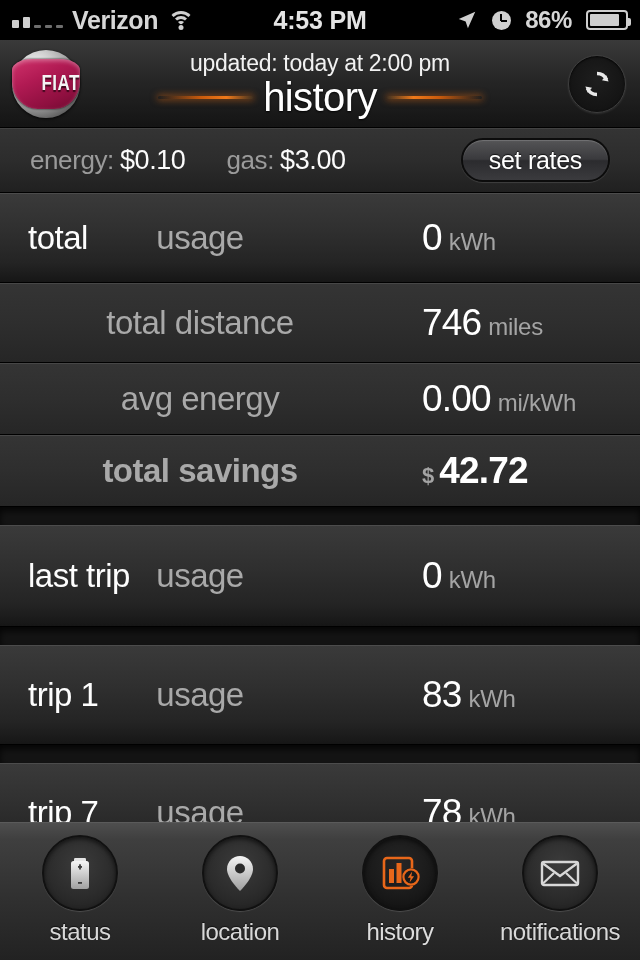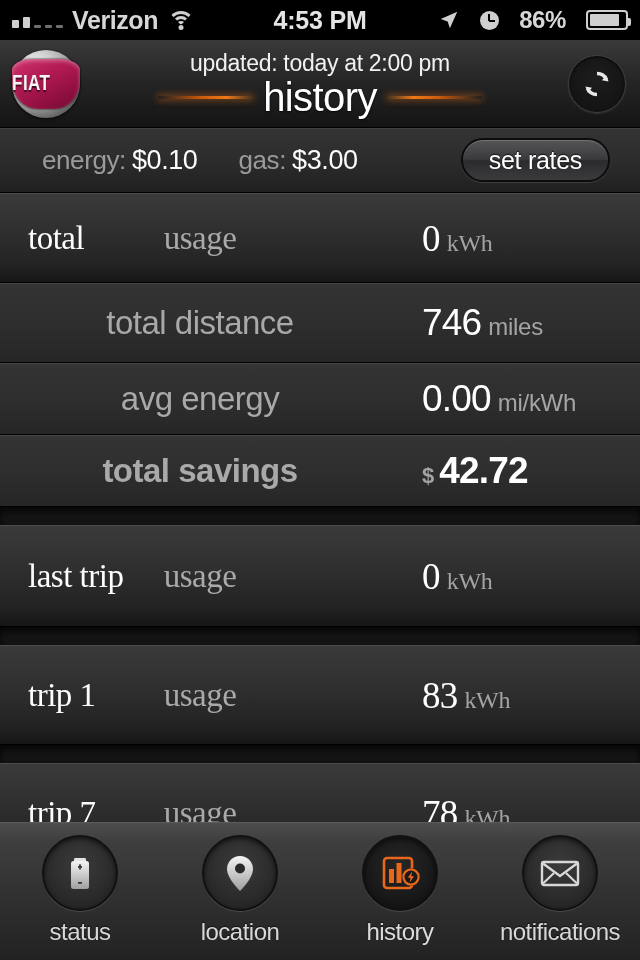--- a/index.html
+++ b/index.html
@@ -38,21 +38,21 @@
   .wifi span.c{ width:8px;  height:8px;  top:10px; }
   .wifi span.dot{
     width:5px;height:5px;border:0;background:#d0d0d0;border-radius:50%;
     top:14px;
   }
   .sb-center{
     position:absolute; left:0; right:0; text-align:center;
     font-size:25px; font-weight:bold; color:#e4e4e4; letter-spacing:-0.2px;
     pointer-events:none;
   }
-  .sb-right{ margin-left:auto; display:flex; align-items:center; gap:20px; position:relative; z-index:2;}
+  .sb-right{ margin-left:auto; display:flex; align-items:center; gap:14px; position:relative; z-index:2;}
   .loc-arrow{ width:22px; height:22px; }
   .alarm{
     width:19px;height:19px;border-radius:50%;background:#cfcfcf;position:relative;
   }
   .alarm:after{
     content:""; position:absolute; left:8px; top:3px; width:2px; height:7px;
     background:#000;
   }
   .alarm:before{
     content:""; position:absolute; left:9px; top:9px; width:6px; height:2px;
@@ -80,21 +80,21 @@
     position:absolute; left:12px; top:50%; transform:translateY(-50%);
     width:68px; height:68px; border-radius:50%;
     background:radial-gradient(circle at 34% 28%, #fdfdfd 0%, #cfcfcf 28%, #8e8e8e 62%, #4a4a4a 86%, #2a2a2a 100%);
     display:flex; align-items:center; justify-content:center;
     box-shadow:0 1px 3px rgba(0,0,0,.8);
   }
   .fiat-inner{
     width:72px;height:50px;
     background:linear-gradient(155deg,#d0326b 0%,#b11a53 38%,#8e0f3f 75%,#6d0a2f 100%);
     border-radius:30% 30% 38% 38% / 22% 22% 55% 55%;
-    display:flex;align-items:center;justify-content:flex-start;
+    display:flex;align-items:center;justify-content:flex-end;
     box-shadow:inset 0 2px 4px rgba(255,255,255,.33), 0 0 2px #000;
   }
   .fiat-text{
     font-family:"Liberation Sans", sans-serif;
     font-size:17px; font-weight:bold; color:#f4f4f4;
     letter-spacing:0.5px; transform:scaleY(1.25);
     text-shadow:0 1px 1px rgba(0,0,0,.6);
   }
   .nav-center{ text-align:center; width:100%; padding-top:2px; }
   .nav-updated{
@@ -126,21 +126,21 @@
 
   
   .ratesbar{
     position:relative; height:65px; width:100%;
     background:linear-gradient(180deg,#343434 0%,#2c2c2c 52%,#202020 100%);
     border-bottom:1px solid #000;
     display:flex; align-items:center;
     box-shadow:inset 0 1px 0 rgba(255,255,255,.07);
   }
   .rate{ display:flex; align-items:baseline; gap:6px; }
-  .rate.energy{ margin-left:42px; }
+  .rate.energy{ margin-left:30px; }
   .rate.gas{ margin-left:41px; }
   .rate-label{ font-size:26px; color:#9b9b9b; letter-spacing:-0.4px; }
   .rate-value{ font-size:27px; color:#fbfbfb; letter-spacing:-0.4px; }
   .setrates-btn{
     position:absolute; right:30px; top:50%; transform:translateY(-50%);
     height:44px; padding:0 26px; border-radius:22px;
     background:linear-gradient(180deg,#555557 0%,#3a3a3d 48%,#2b2b2e 52%,#3b3b3e 100%);
     border:2px solid #0c0c0c;
     box-shadow:0 1px 1px rgba(255,255,255,.13), inset 0 1px 1px rgba(255,255,255,.18);
     display:flex; align-items:center; justify-content:center;
@@ -156,21 +156,21 @@
   .row{
     position:relative; width:100%;
     display:flex; align-items:center;
     background:linear-gradient(180deg,#3a3a3a 0%,#2f2f2f 42%,#242424 78%,#161616 100%);
     border-top:1px solid #474747;
     border-bottom:1px solid #000;
   }
   .row.sub{
     background:linear-gradient(180deg,#343434 0%,#2e2e2e 50%,#262626 100%);
   }
-  .row.group-start{ border-top:1px solid #4c4c4c;font-family:Liberation Serif, serif; }
+  .row.group-start{ border-top:1px solid #4c4c4c; }
   .row-name{
     font-size:33px; color:#fdfdfd; letter-spacing:-0.5px;
     position:absolute; left:28px;
   }
   .metric-slot{
     position:absolute; left:0; right:240px; text-align:center;
     font-size:33px; color:#a9a9a9; letter-spacing:-0.5px;
   }
   .value-slot{
     position:absolute; right:0; width:240px; text-align:left;

